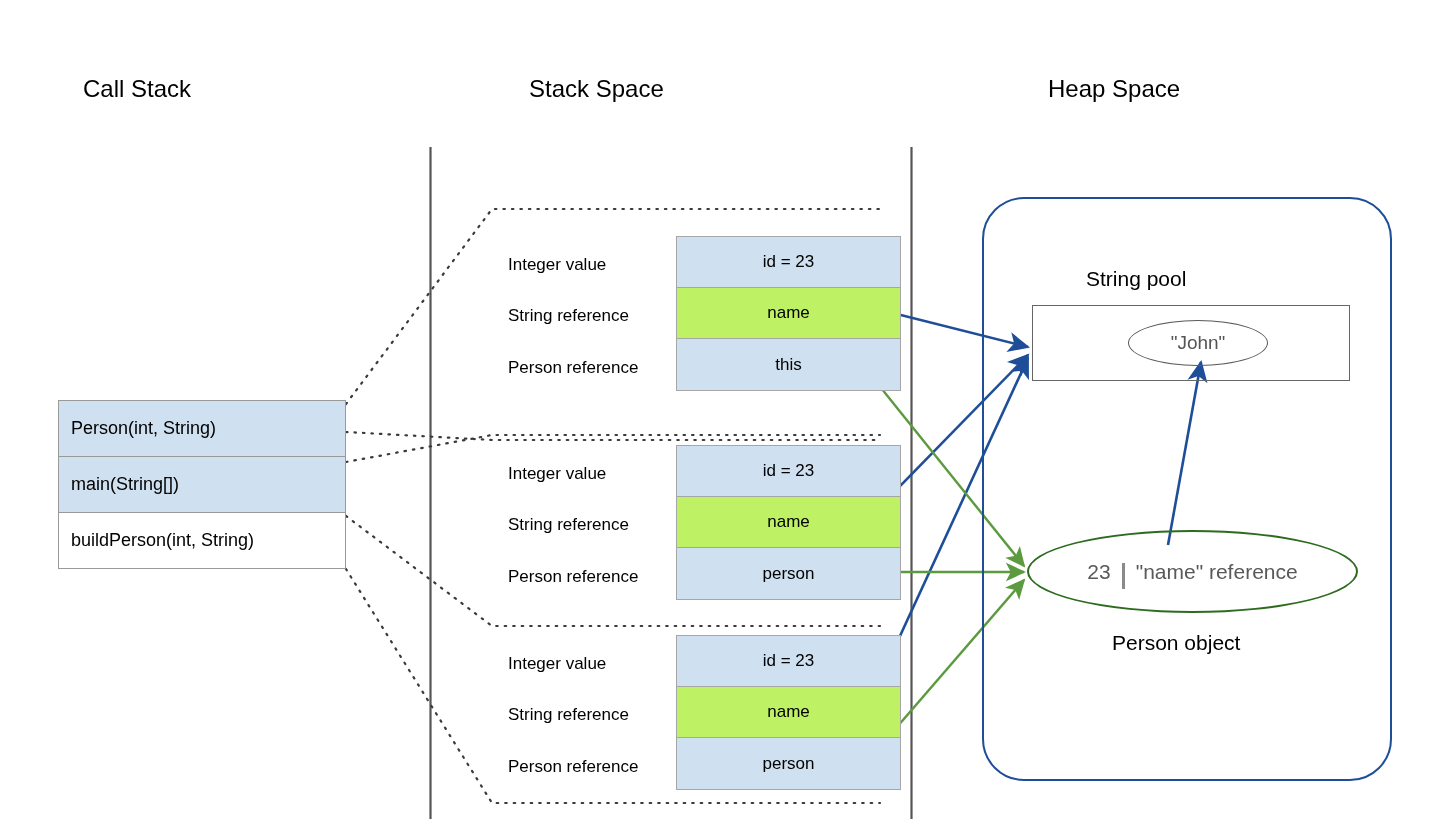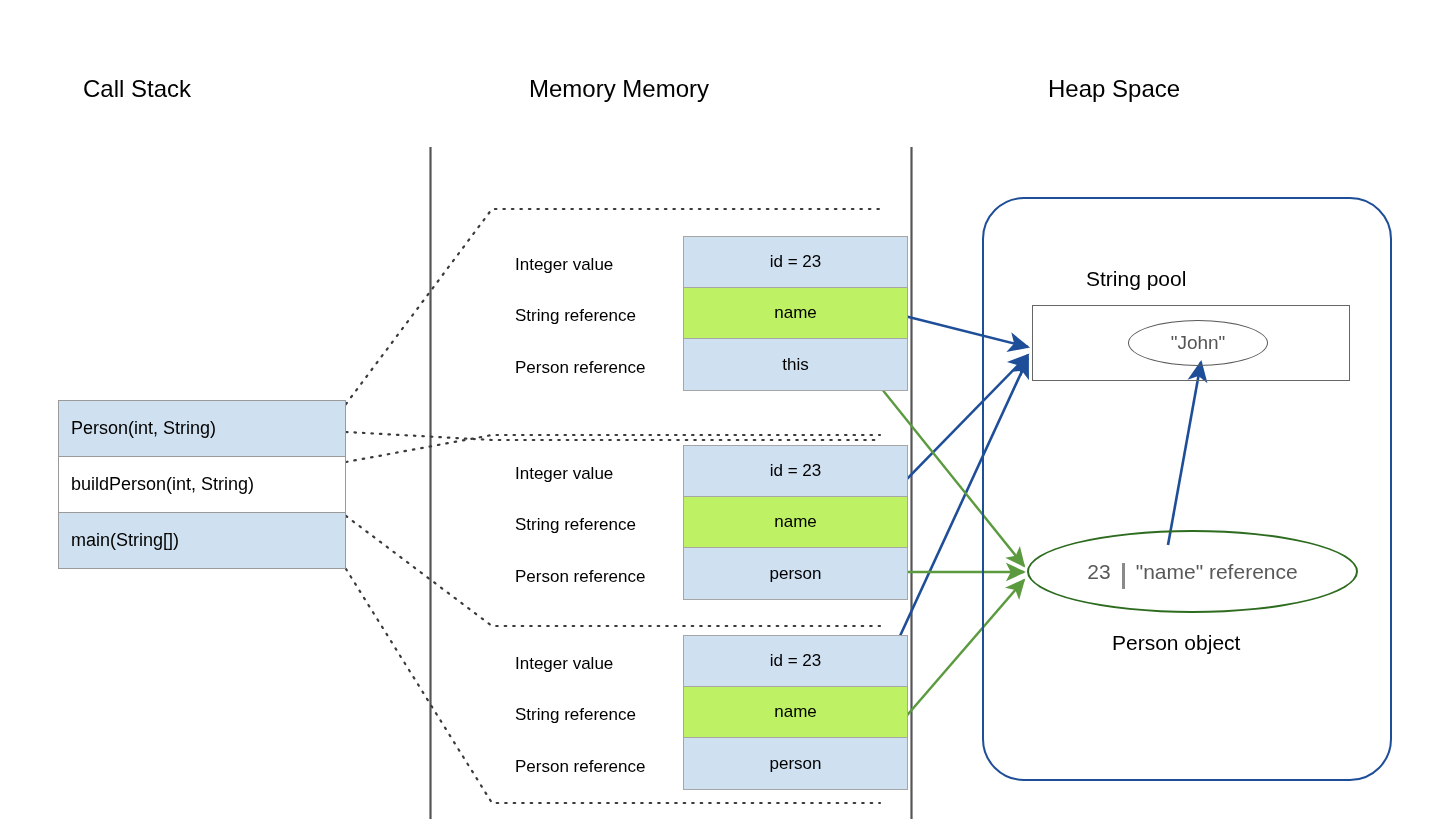--- a/index.html
+++ b/index.html
@@ -60,21 +60,21 @@
     color: #000;
     box-sizing: border-box;
     border-bottom: 1px solid #9a9a9a;
     white-space: nowrap;
   }
   .cs-row:last-child { border-bottom: none; }
   .cs-row.fill { background: #cfe0f0; }
   .cs-row.empty { background: #ffffff; }
 
   
-  .frame { position: absolute; margin-left: 7px; }
+  .frame { position: absolute; }
   .frame .labels {
     position: absolute;
     left: 0;
     top: 0;
     width: 170px;
   }
   .frame .lbl {
     position: absolute;
     left: 0;
     font-size: 17px;
@@ -217,27 +217,27 @@
     <line x1="865" y1="712" x2="1028" y2="358" stroke="#1f4e99" stroke-width="2.6" marker-end="url(#arrow-blue)"></line>
 
     <line x1="1168" y1="545" x2="1201" y2="362" stroke="#1f4e99" stroke-width="2.6" marker-end="url(#arrow-blue)"></line>
 
     <line x1="865" y1="368" x2="1024" y2="566" stroke="#5c9a3f" stroke-width="2.4" marker-end="url(#arrow-green)"></line>
     <line x1="865" y1="572" x2="1024" y2="572" stroke="#5c9a3f" stroke-width="2.4" marker-end="url(#arrow-green)"></line>
     <line x1="865" y1="764" x2="1024" y2="580" stroke="#5c9a3f" stroke-width="2.4" marker-end="url(#arrow-green)"></line>
   </svg>
 
   <div class="col-title" id="title-call-stack">Call Stack</div>
-  <div class="col-title" id="title-stack-memory">Memory Memory</div>
+  <div class="col-title" id="title-stack-memory">Stack Space</div>
   <div class="col-title" id="title-heap-space">Heap Space</div>
 
   <div id="call-stack-box">
     <div class="cs-row fill">Person(int, String)</div>
+    <div class="cs-row fill">main(String[])</div>
     <div class="cs-row empty">buildPerson(int, String)</div>
-    <div class="cs-row fill">main(String[])</div>
   </div>
 
   <div class="frame" style="left:508px; top:236px; width:355px; height:155px;">
     <div class="labels">
       <span class="lbl" style="top:20px;">Integer value</span>
       <span class="lbl" style="top:71px;">String reference</span>
       <span class="lbl" style="top:123px;">Person reference</span>
     </div>
     <div class="cells">
       <div class="cell fill">id = 23</div>

